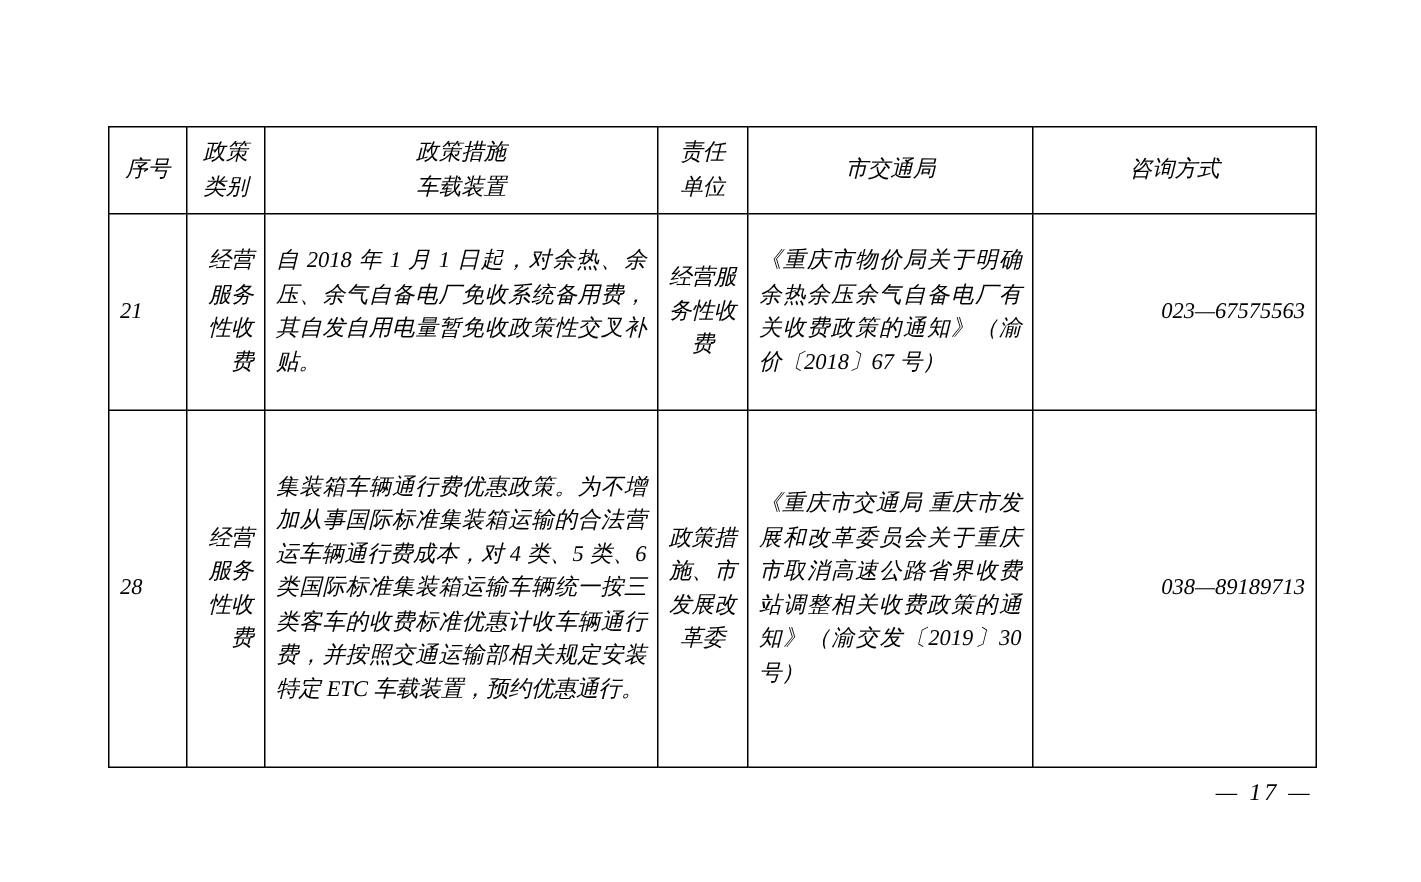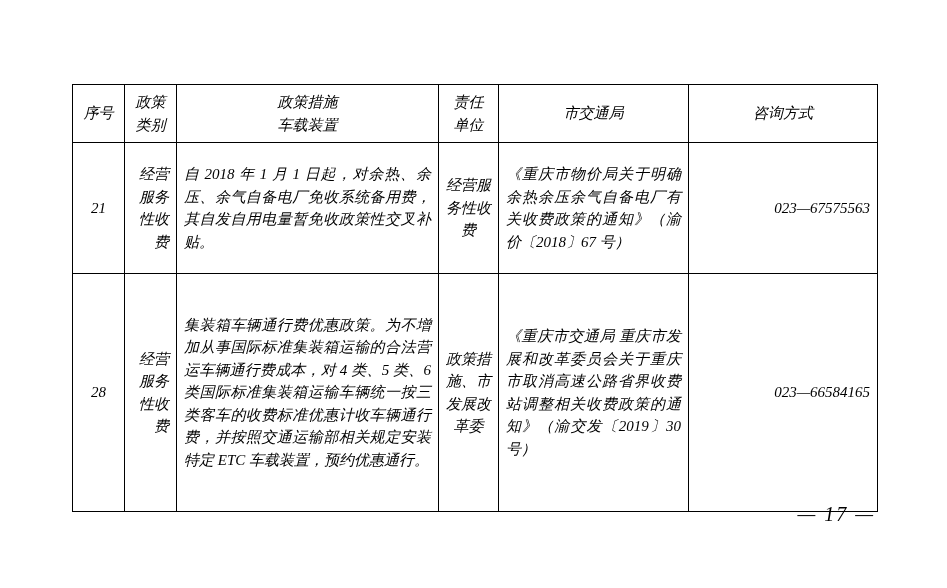--- a/index.html
+++ b/index.html
@@ -48,21 +48,21 @@
     padding-bottom: 10px;
   }
   col.c-seq { width: 52px; }
   col.c-cat { width: 52px; }
   col.c-measure { width: 262px; }
   col.c-unit { width: 60px; }
   col.c-doc { width: 190px; }
   col.c-contact { width: 189px; }
 
   td.seq {
-    text-align: center;
+    text-align: left;
     font-size: 15.5px;
   }
   td.cat {
     text-align: right;
     font-size: 15px;
     line-height: 1.45;
     letter-spacing: 0px;
     padding-left: 3px;
     padding-right: 3px;
   }
@@ -93,22 +93,22 @@
     text-align: right;
     font-size: 15.5px;
     padding-left: 9px;
   }
   .row21 td { height: 118px; }
   .row22 td { height: 225px; }
 
   .page-number {
     position: absolute;
     right: 72px;
-    bottom: 62px;
-    font-size: 20px;
+    bottom: 50px;
+    font-size: 16px;
     letter-spacing: 2px;
     white-space: nowrap;
   }
 </style>
 </head>
 <body>
 
 <div class="page">
 
   <table class="policy-table">
@@ -153,20 +153,20 @@
         <td class="unit">经营服务性收费</td>
         <td class="doc">《重庆市物价局关于明确余热余压余气自备电厂有关收费政策的通知》（渝价〔2018〕67 号）</td>
         <td class="contact">023—67575563</td>
       </tr>
       <tr class="row22">
         <td class="seq">28</td>
         <td class="cat">经营服务性收费</td>
         <td class="measure">集装箱车辆通行费优惠政策。为不增加从事国际标准集装箱运输的合法营运车辆通行费成本，对 4 类、5 类、6 类国际标准集装箱运输车辆统一按三类客车的收费标准优惠计收车辆通行费，并按照交通运输部相关规定安装特定 ETC 车载装置，预约优惠通行。</td>
         <td class="unit">政策措施、市发展改革委</td>
         <td class="doc">《重庆市交通局  重庆市发展和改革委员会关于重庆市取消高速公路省界收费站调整相关收费政策的通知》（渝交发〔2019〕30 号）</td>
-        <td class="contact">023—66584165</td>
+        <td class="contact">038—89189713</td>
       </tr>
     </tbody>
   </table>
 
   <div class="page-number">— 17 —</div>
 
 </div>
 
 </body></html>

